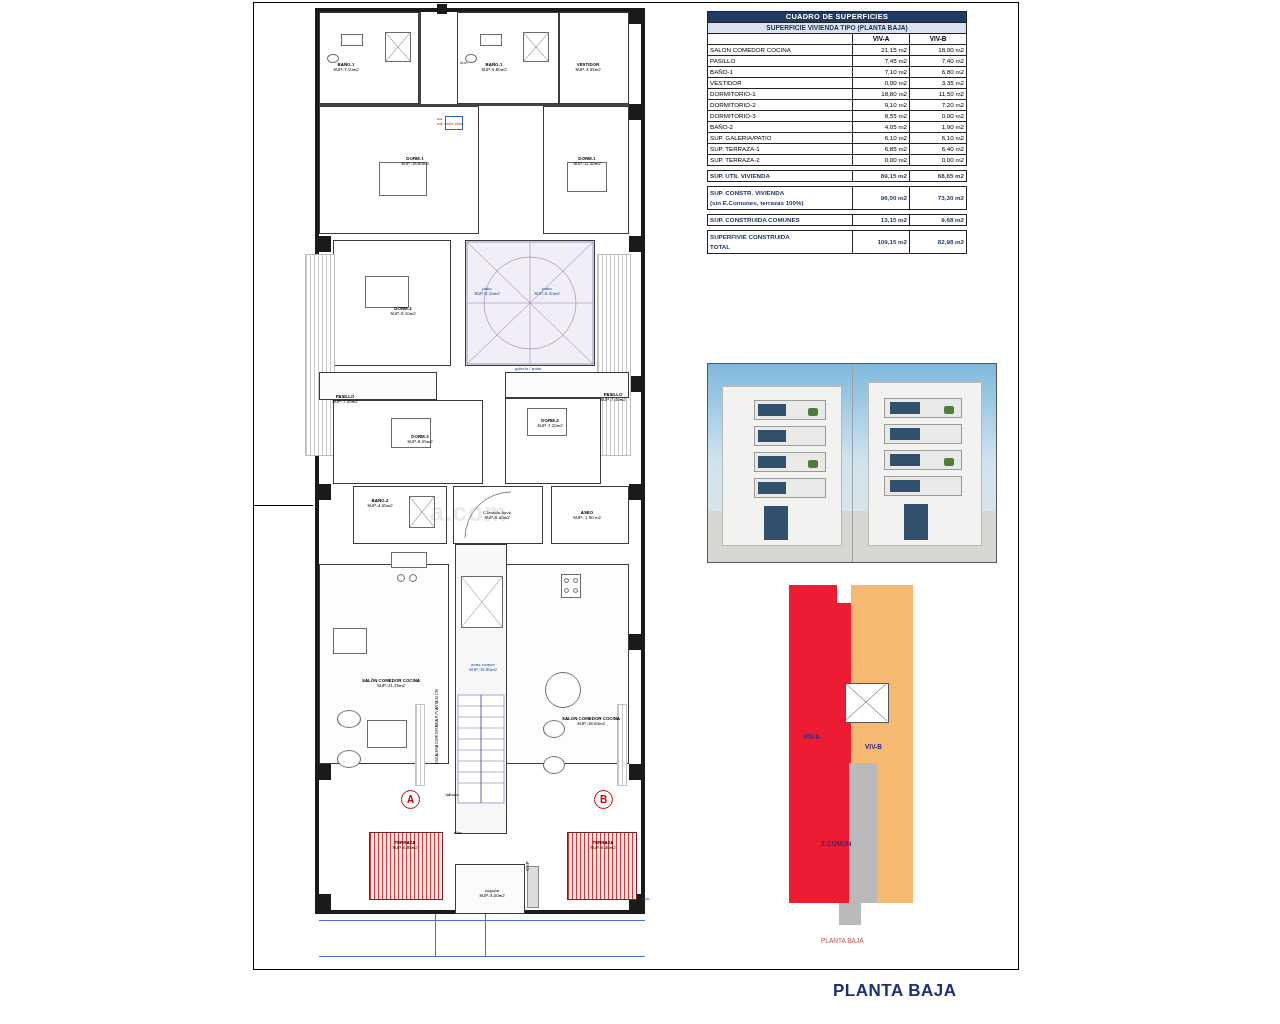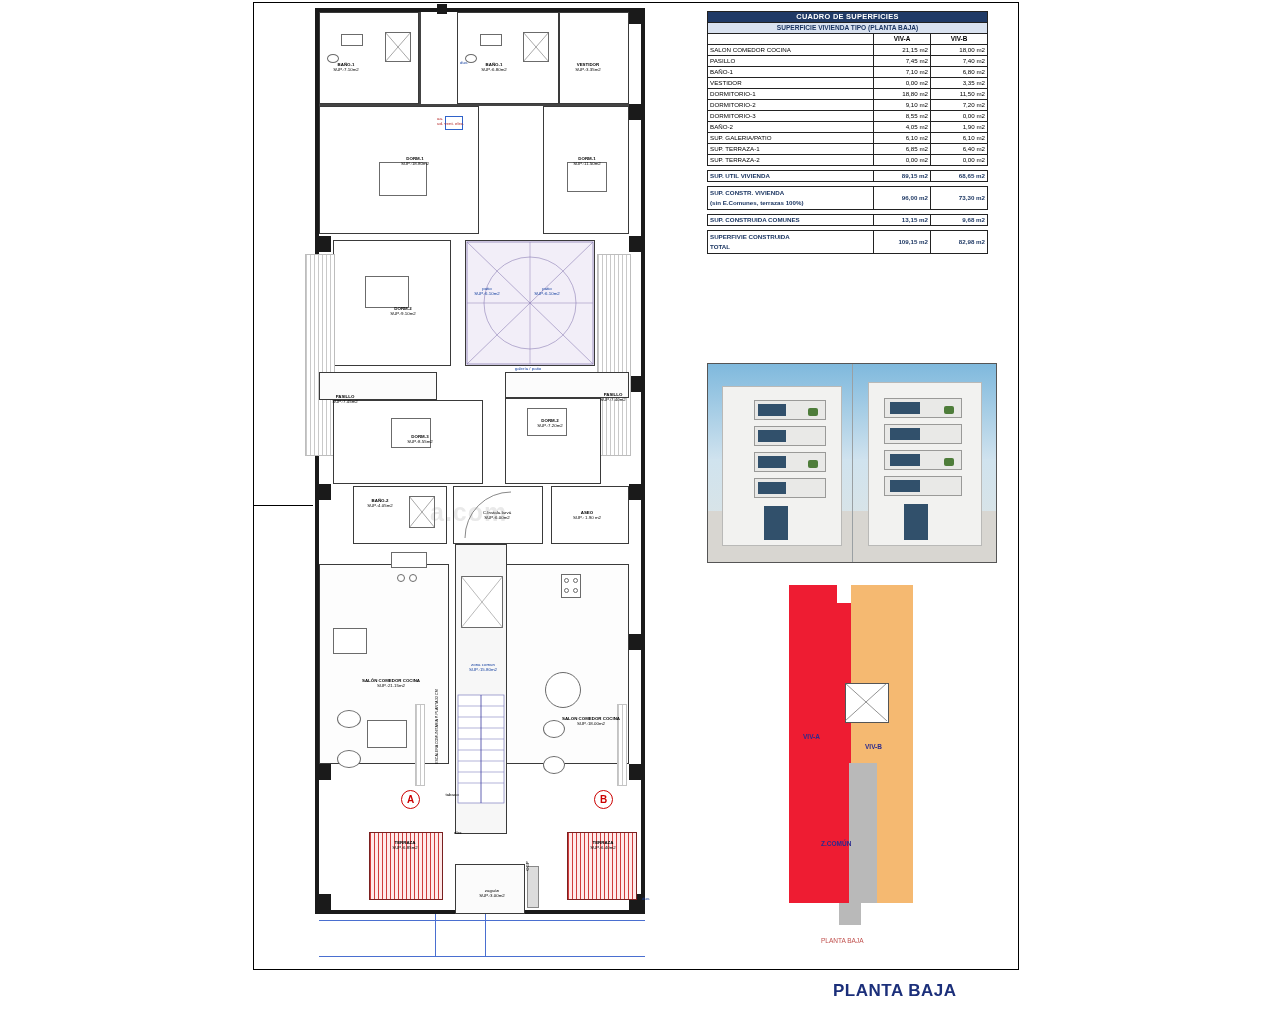--- a/index.html
+++ b/index.html
@@ -21,21 +21,21 @@
   .lbl.blue{color:#1440a0;}
   .lbl.red{color:#b32020;}
   .lbl b{font-weight:bold;}
   .circ{position:absolute;border:1px solid #cc0000;border-radius:50%;color:#cc0000;font-weight:bold;font-size:10px;text-align:center;}
   .fixt{position:absolute;border:1px solid #6b6b6b;background:#fff;box-sizing:border-box;}
   .fixt.r{border-radius:50%;}
   .fixt.blue{border-color:#2f62c9;}
   .diag{position:absolute;}
 
   
-  .tbl{position:absolute;left:707px;top:11px;width:281px;border-collapse:collapse;font-size:6.2px;color:#000;}
+  .tbl{position:absolute;left:707px;top:11px;width:260px;border-collapse:collapse;font-size:6.2px;color:#000;}
   .tbl td,.tbl th{border:1px solid #222;padding:0 2px;height:10px;line-height:10px;}
   .tblhead{background:#203a66;color:#fff;font-weight:bold;text-align:center;font-size:7.4px;letter-spacing:.3px;}
   .tblsub{background:#d9e2f0;color:#16315e;font-weight:bold;text-align:center;font-size:6.6px;}
   .colhdr{text-align:center;font-weight:bold;font-size:6.4px;}
   .num{text-align:right;width:52px;padding-right:4px;}
   .blue-txt{color:#16315e;font-weight:bold;}
   .spacer td{border:none;height:4px;padding:0;}
 
   
   .render{position:absolute;left:707px;top:363px;width:290px;height:200px;border:1px solid #555;box-sizing:border-box;overflow:hidden;background:linear-gradient(180deg,#a8cfe6 0%,#cfe3ef 45%,#dfe4e2 100%);}

